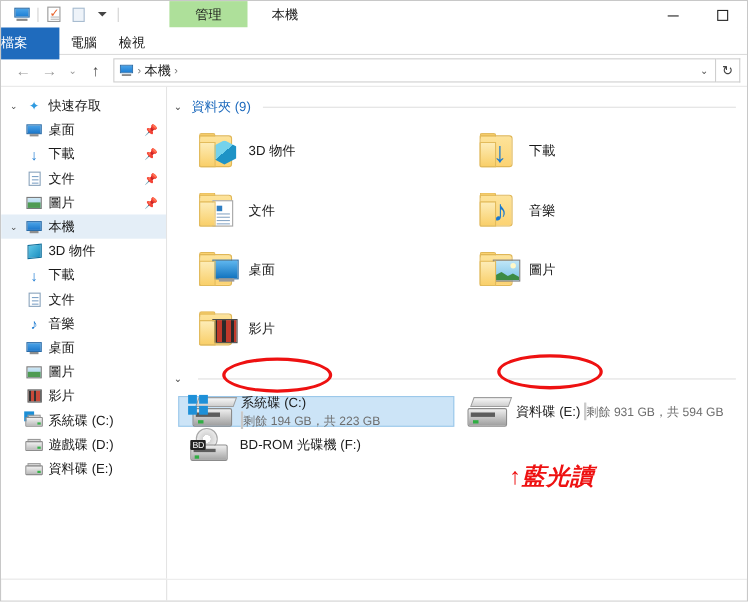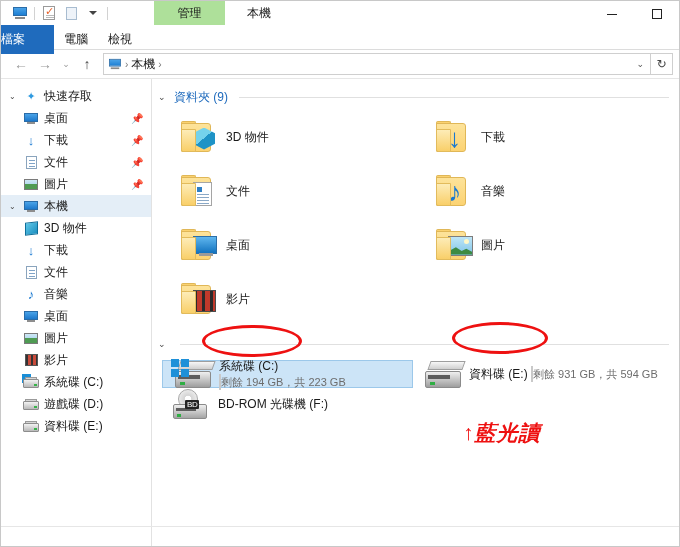--- a/index.html
+++ b/index.html
@@ -280,21 +280,21 @@
       linear-gradient(#1e90d8,#1e90d8) 10px 0/8px 8px no-repeat,
       linear-gradient(#1e90d8,#1e90d8) 0 10px/8px 8px no-repeat,
       linear-gradient(#1e90d8,#1e90d8) 10px 10px/8px 8px no-repeat; }
   .bdrom { width: 42px; height: 30px; position: relative; }
   .bdrom .disc { position: absolute; left: 5px; top: 0; width: 20px; height: 20px; border-radius: 50%;
     background: radial-gradient(circle, #fff 26%, #d4d4d4 28%, #eaeaea 70%, #bdbdbd 100%); border: 1px solid #a8a8a8; }
   .bdrom .body2 { position: absolute; left: 0; bottom: 0; width: 34px; height: 15px;
     background: linear-gradient(#efefef,#a5a5a5); border: 1px solid #8b8b8b; border-radius: 2px; }
   .bdrom .slot2 { position: absolute; left: 3px; bottom: 8px; width: 20px; height: 3px; background: #5d5d5d; }
   .bdrom .led3 { position: absolute; left: 4px; bottom: 2px; width: 4px; height: 3px; background: #2fae43; }
-  .bdrom .badge { position: absolute; left: 12px; top: 11px; background: #232323; color: #fff;
+  .bdrom .badge { position: absolute; left: 0; top: 11px; background: #232323; color: #fff;
     font-size: 8px; padding: 0 2px; border-radius: 1px; letter-spacing: -0.4px; }
 
   
   .ellipse {
     position: absolute; border: 3px solid #ee1111; border-radius: 50%;
     pointer-events: none;
   }
   .annot {
     position: absolute; color: #ee1111; font-weight: bold;
     font-size: 21px; white-space: nowrap; letter-spacing: 1px;

